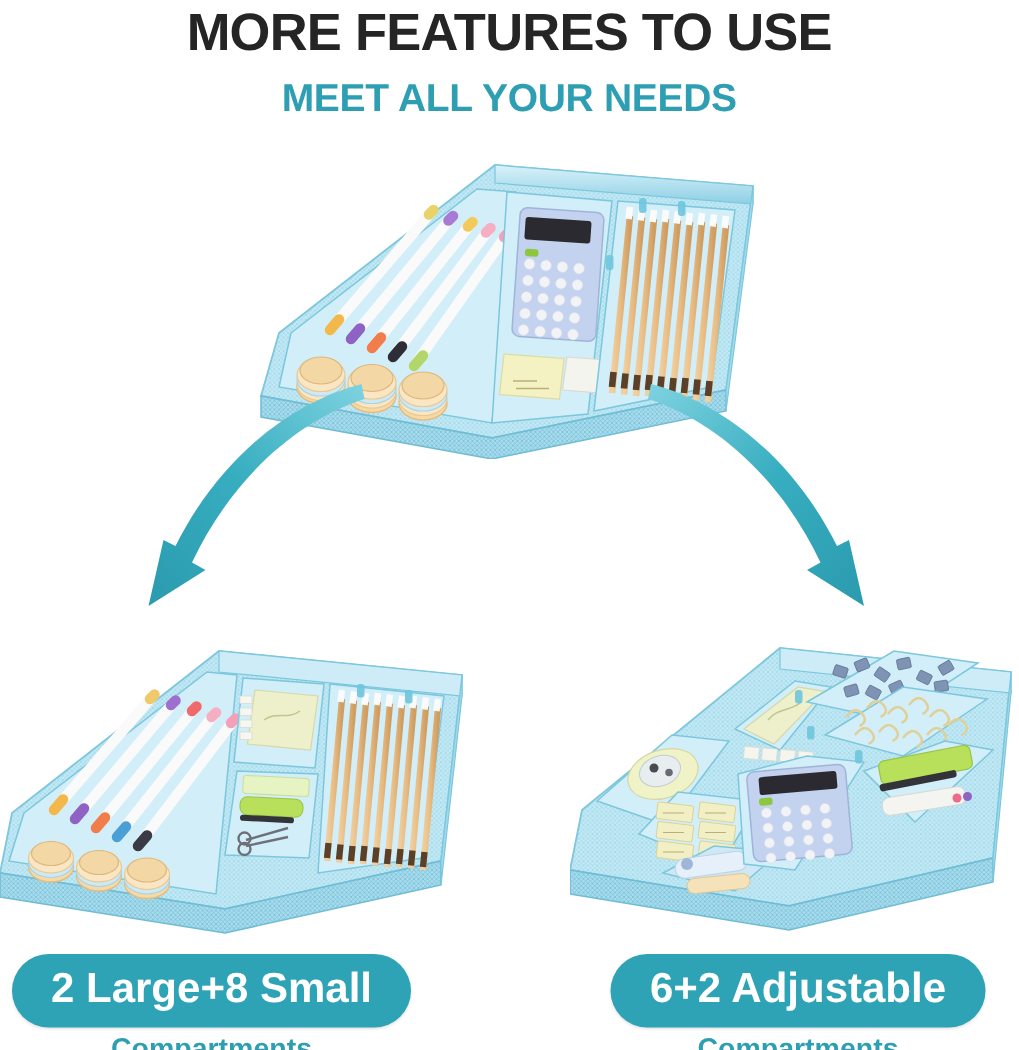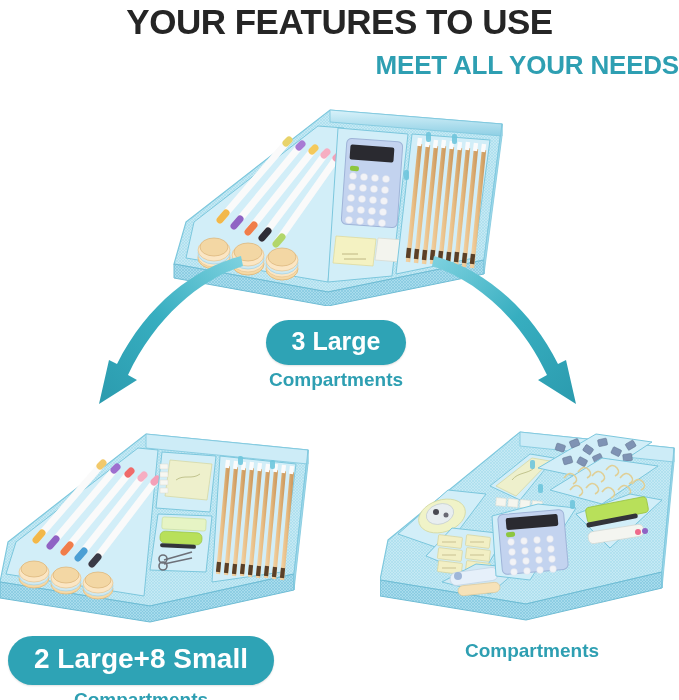--- a/index.html
+++ b/index.html
@@ -29,21 +29,21 @@
     font-weight: 700;
     letter-spacing: -0.5px;
     color: #252525;
     font-family: "Liberation Sans", sans-serif;
     white-space: nowrap;
   }
   .subtitle {
     position: absolute;
     left: 0; top: 50px;
     width: 679px;
-    text-align: right;
+    text-align: center;
     font-size: 26px;
     font-weight: 700;
     letter-spacing: -0.2px;
     color: #2e9fb2;
     white-space: nowrap;
   }
 
   
   .callout { position: absolute; text-align: center; }
   .pill {
@@ -82,21 +82,21 @@
   #tray-left   { left: 0px;   top: 424px; width: 318px; height: 200px; }
   #tray-right  { left: 380px; top: 424px; width: 300px; height: 200px; }
 
   .tray svg { display: block; width: 100%; height: 100%; }
 </style>
 </head>
 <body>
 
 <div id="stage">
 
-  <div class="title">YOUR FEATURES TO USE</div>
+  <div class="title">MORE FEATURES TO USE</div>
   <div class="subtitle">MEET ALL YOUR NEEDS</div>
 
   <div class="tray" id="tray-top">
     <svg viewBox="0 0 346 210" xmlns="http://www.w3.org/2000/svg">
       <defs>
         <pattern id="meshA" width="3" height="3" patternUnits="userSpaceOnUse">
           <rect width="3" height="3" fill="#c5e9f4"></rect>
           <path d="M0 0 L3 3 M3 0 L0 3" stroke="#9ed9ea" stroke-width="0.5"></path>
         </pattern>
         <pattern id="meshAdk" width="3" height="3" patternUnits="userSpaceOnUse">
@@ -241,24 +241,20 @@
       </g>
 
       <g fill="#6fc6dd" opacity="0.9">
         <rect x="258" y="36" width="5" height="10" rx="2"></rect>
         <rect x="284" y="38" width="5" height="10" rx="2"></rect>
         <rect x="236" y="74" width="5" height="10" rx="2"></rect>
       </g>
     </svg>
   </div>
 
-  <div class="callout" id="callout-top">
-    <span class="pill pill-lg">3 Large</span>
-    <span class="sub">Compartments</span>
-  </div>
 
   <div class="arrow" id="arrow-left">
     <svg viewBox="0 0 190 160" xmlns="http://www.w3.org/2000/svg">
       <defs>
         <linearGradient id="agL" x1="1" y1="0" x2="0" y2="1">
           <stop offset="0" stop-color="#7fd2e0"></stop>
           <stop offset="0.5" stop-color="#37aec0"></stop>
           <stop offset="1" stop-color="#2b9bae"></stop>
         </linearGradient>
       </defs>
@@ -553,16 +549,17 @@
 
       <g fill="#6fc6dd" opacity="0.9">
         <rect x="150" y="36" width="5" height="9" rx="2"></rect>
         <rect x="158" y="60" width="5" height="9" rx="2"></rect>
         <rect x="190" y="76" width="5" height="9" rx="2"></rect>
       </g>
     </svg>
   </div>
 
   <div class="callout" id="callout-right">
+    <span class="pill pill-xl">6+2 Adjustable</span>
     <span class="sub">Compartments</span>
   </div>
 
 </div>
 
 </body></html>

